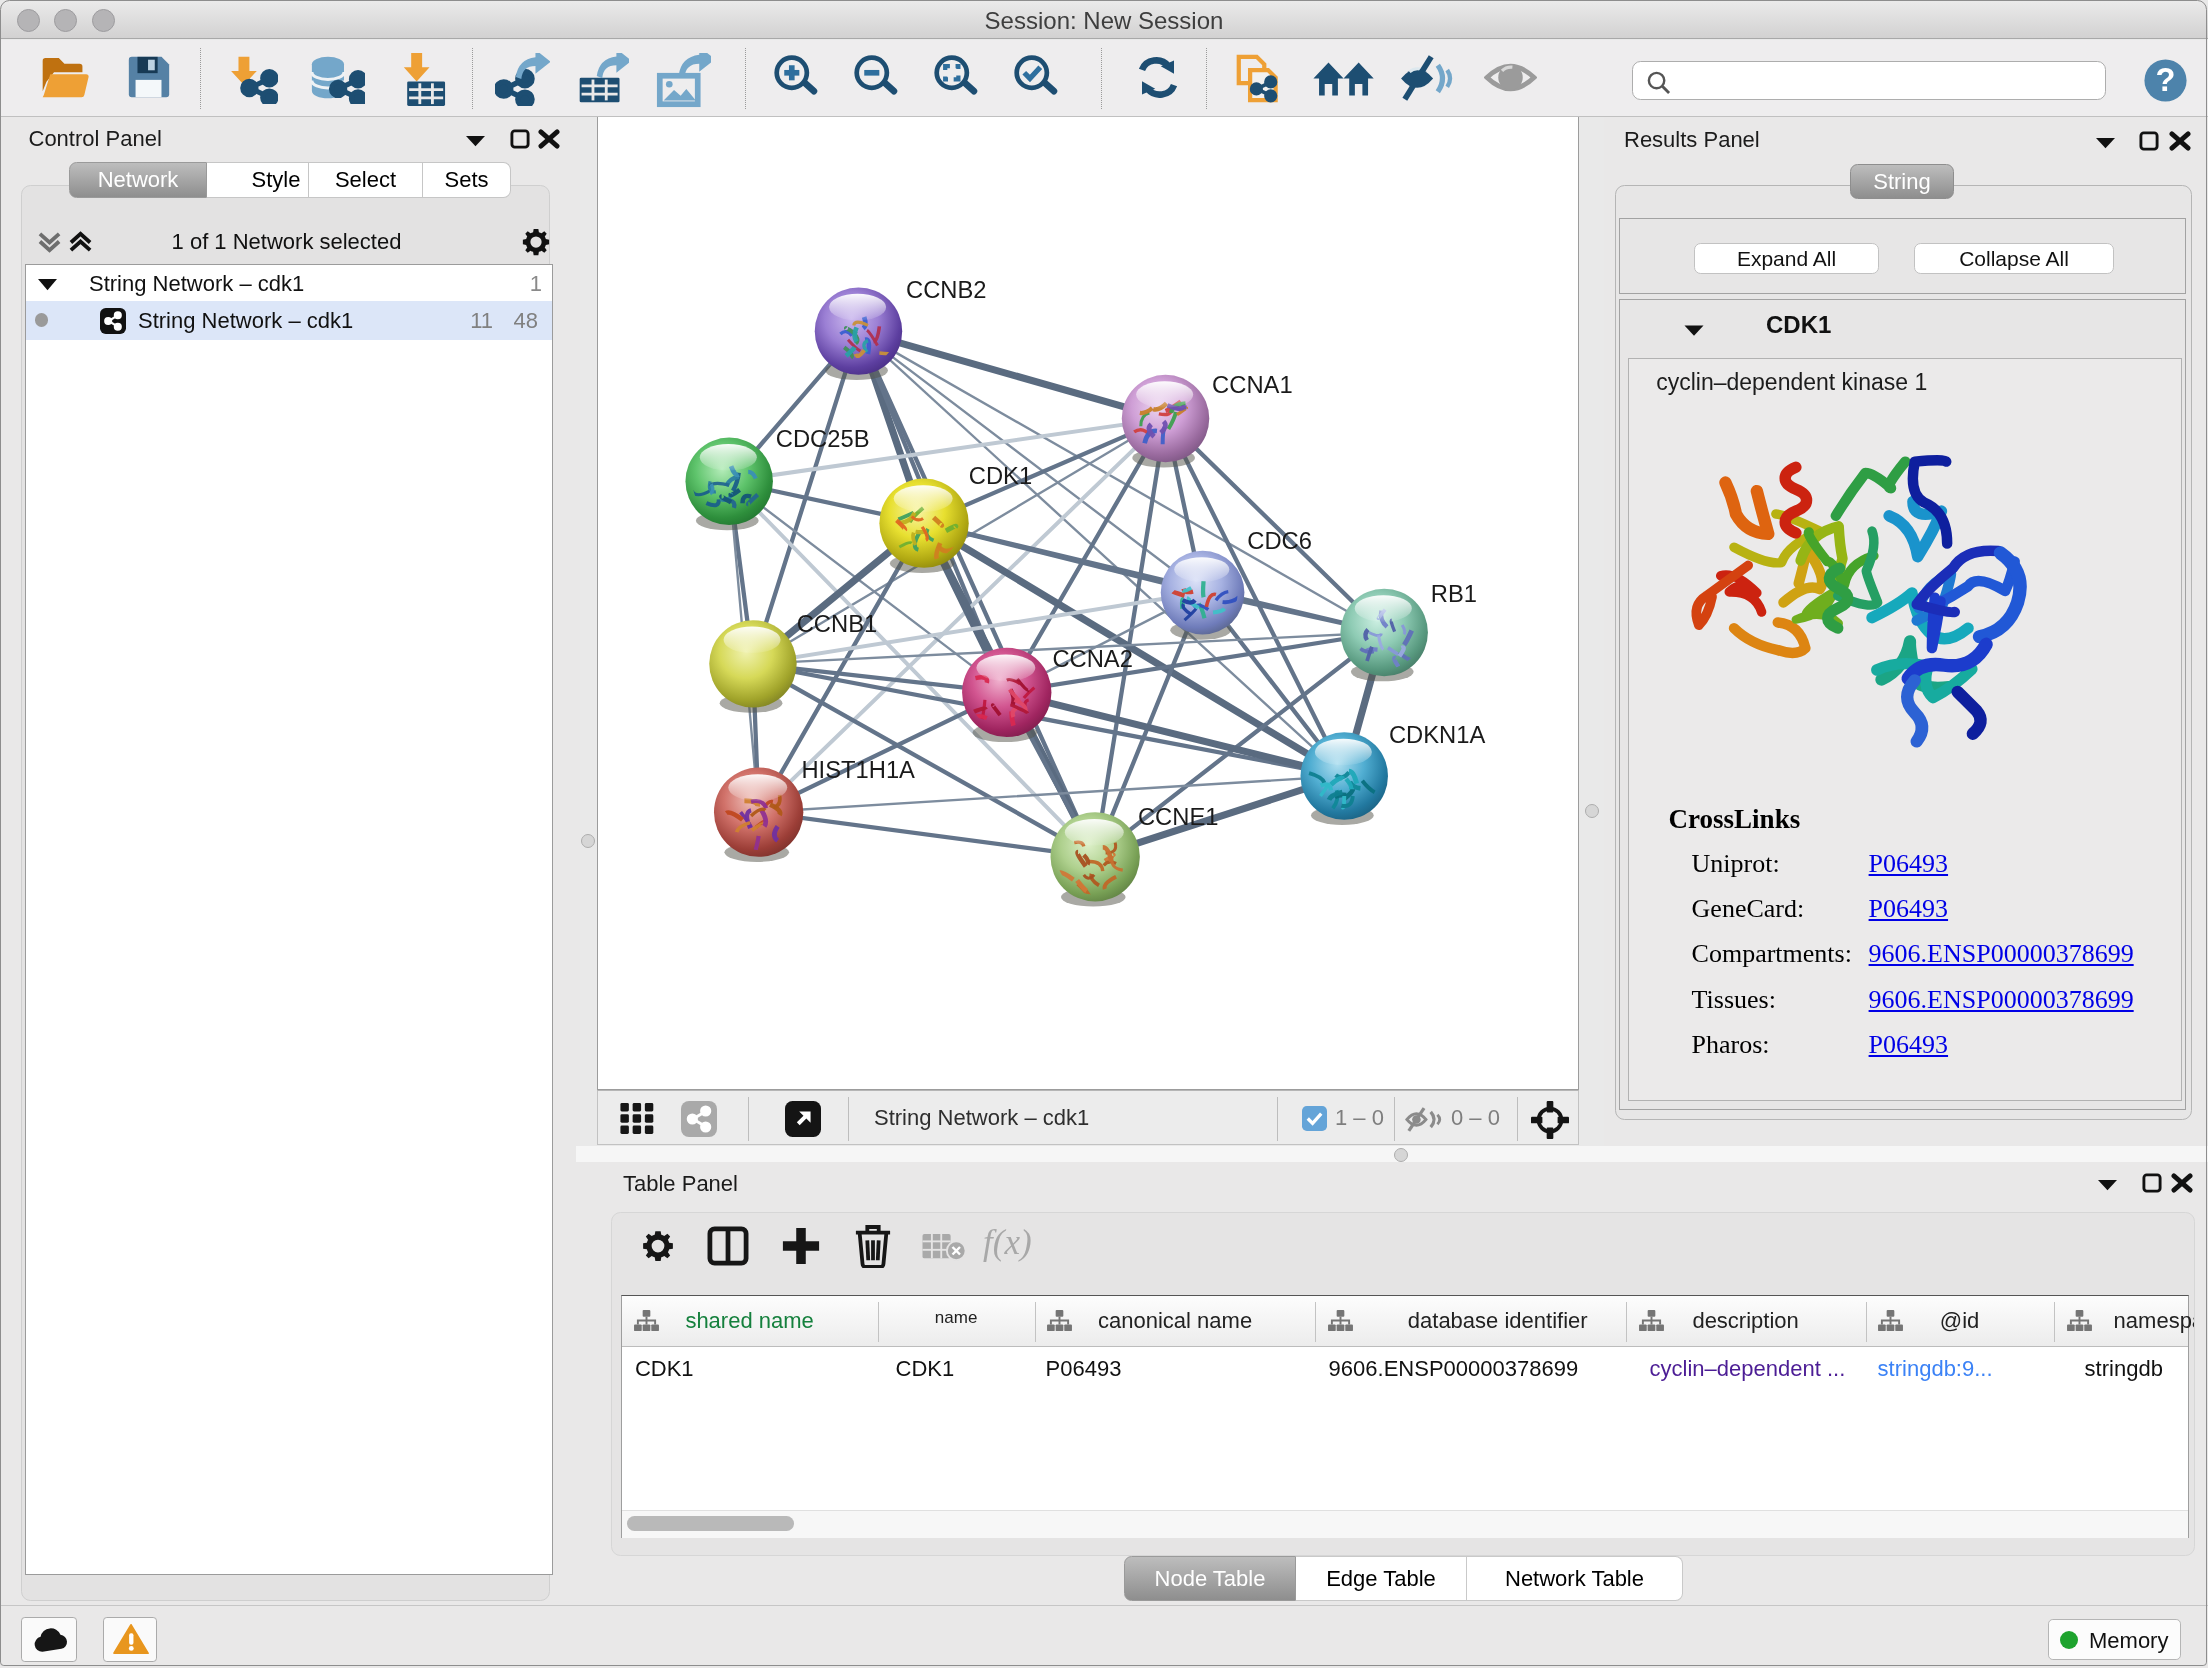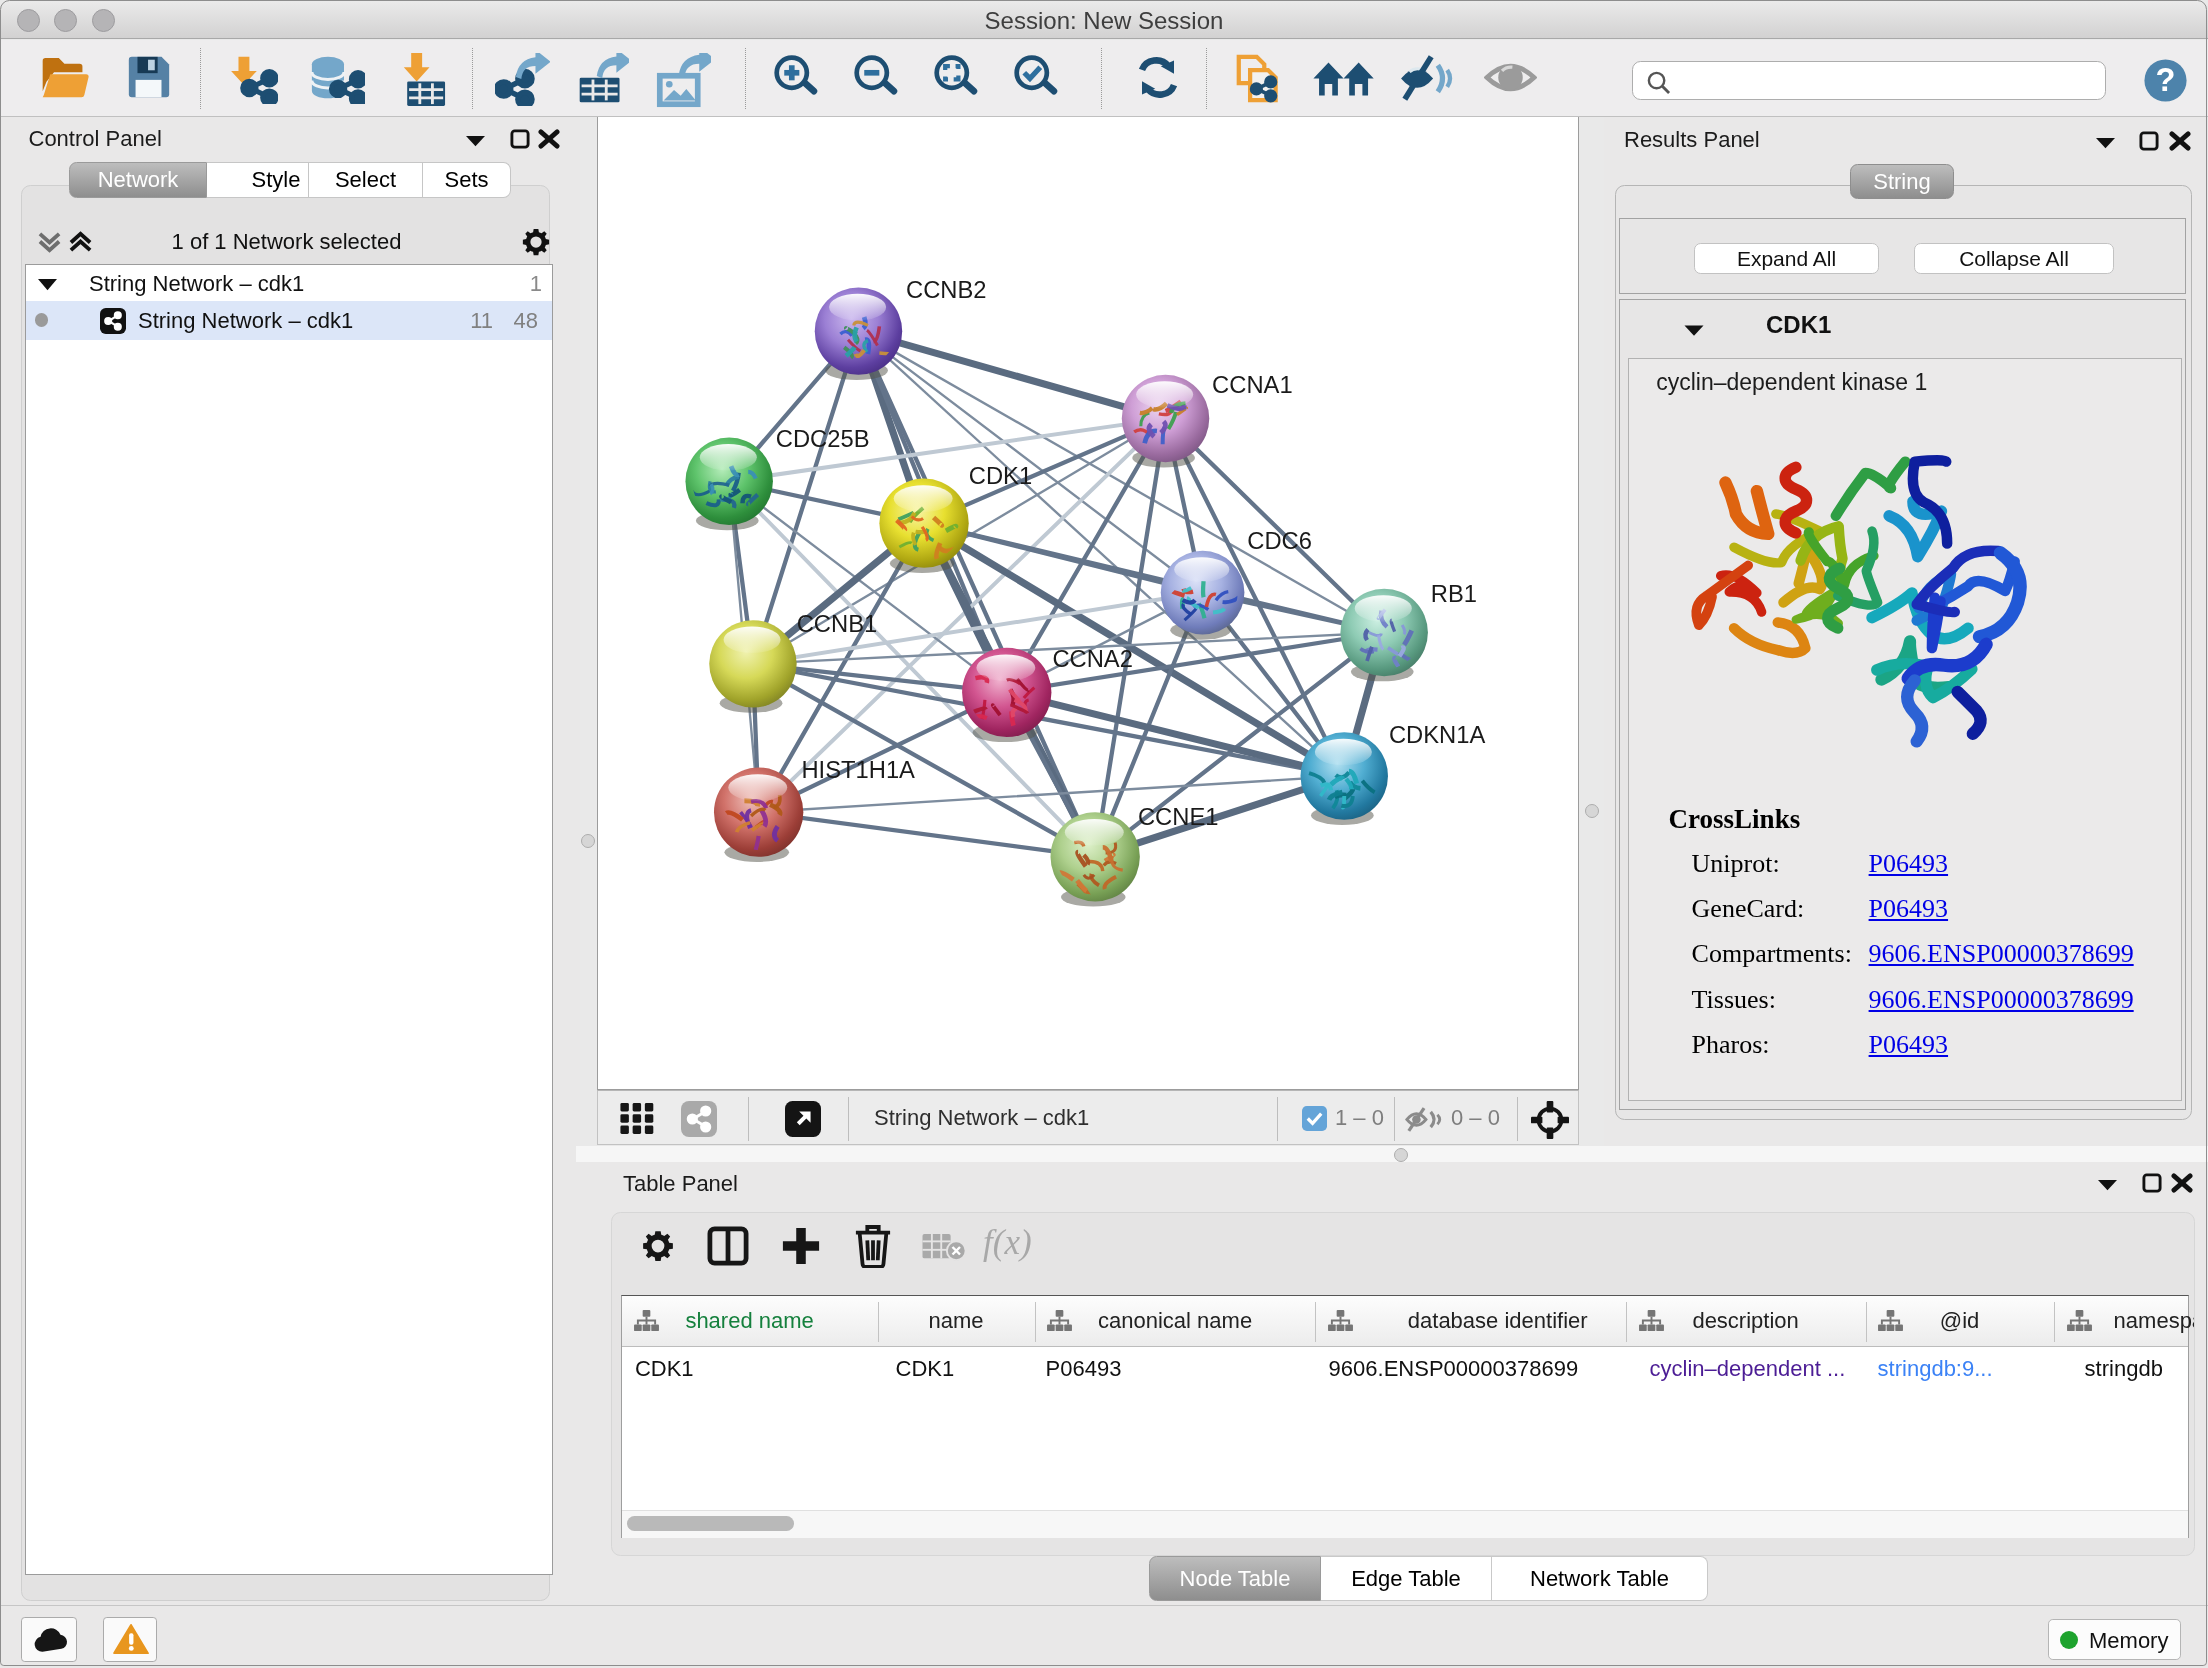--- a/index.html
+++ b/index.html
@@ -847,21 +847,21 @@
             <rect x="0" y="15" width="8" height="7" rx="1"></rect>
             <rect x="9" y="15" width="8" height="7" rx="1"></rect>
             <rect x="18" y="15" width="8" height="7" rx="1"></rect>
           </g>
           <g stroke="#757575" stroke-width="2" fill="none">
             <path d="M13 7 v4 M4 15 v-4 h18 v4 M13 11 v4"></path>
           </g>
         </svg>
 <div class="abs" style="left:0px;top:12.4px;width:256px;text-align:center;font-size:22px;color:#15803d;white-space:nowrap;overflow:hidden;">shared name</div>
 <div class="abs" style="left:256px;top:5.7px;height:40px;border-left:1px solid #c3c3c3;"></div>
-<div class="abs" style="left:256px;top:12.4px;width:157px;text-align:center;font-size:22px;color:#222;white-space:nowrap;overflow:hidden;">name</div>
+<div class="abs" style="left:256px;top:12.4px;width:157px;text-align:center;font-size:17px;color:#222;white-space:nowrap;overflow:hidden;">name</div>
 <div class="abs" style="left:413px;top:5.7px;height:40px;border-left:1px solid #c3c3c3;"></div>
 <svg class="abs" style="left:425px;top:14.3px;" width="25" height="23" viewBox="0 0 26 24">
           <g fill="#757575">
             <rect x="9" y="0" width="8" height="7" rx="1"></rect>
             <rect x="0" y="15" width="8" height="7" rx="1"></rect>
             <rect x="9" y="15" width="8" height="7" rx="1"></rect>
             <rect x="18" y="15" width="8" height="7" rx="1"></rect>
           </g>
           <g stroke="#757575" stroke-width="2" fill="none">
             <path d="M13 7 v4 M4 15 v-4 h18 v4 M13 11 v4"></path>
@@ -927,21 +927,21 @@
 <div class="abs" style="left:1028px;top:60px;font-size:22px;color:#4c1d95;white-space:nowrap;">cyclin–dependent ...</div>
 <div class="abs" style="left:1256px;top:60px;font-size:22px;color:#3b82f6;white-space:nowrap;">stringdb:9...</div>
 <div class="abs" style="left:1463px;top:60px;font-size:22px;color:#111;white-space:nowrap;">stringdb</div>
 <div class="abs" style="left:0;top:214px;width:1566px;height:27.6px;background:#f7f7f7;border-top:1px solid #e0e0e0;">
           <div class="abs" style="left:5.7px;top:4.8px;width:167px;height:15px;border-radius:7.6px;background:#b9b9b9;"></div>
         </div>    
       </div>
   </div>
 
   <div class="abs" style="left:544px;top:394px;height:45px;display:flex;font-size:22px;">
-    <div class="graytab" style="width:172px;border:1px solid #9a9a9a;border-radius:7.6px 0 0 7.6px;text-align:center;line-height:43px;margin-left:25px;">Node Table</div>
+    <div class="graytab" style="width:172px;border:1px solid #9a9a9a;border-radius:7.6px 0 0 7.6px;text-align:center;line-height:43px;">Node Table</div>
     <div class="whitetab" style="width:171px;border:1px solid #c9c9c9;border-left:none;text-align:center;line-height:43px;">Edge Table</div>
     <div class="whitetab" style="width:216px;border:1px solid #c9c9c9;border-left:none;border-radius:0 7.6px 7.6px 0;text-align:center;line-height:43px;">Network Table</div>
   </div>
 </div>
 
 <div id="statusbar" class="abs">
   <div class="sbtn abs" style="left:21px;width:56px;">
     <svg class="abs" style="left:10.5px;top:9.5px;" width="36" height="26" viewBox="0 0 38 27">
         <path d="M10 26 a8 8 0 0 1-2-15.8 A11 11 0 0 1 29 8 a7.5 7.5 0 0 1 1 14.8 z" fill="#161616"></path>
       </svg>

